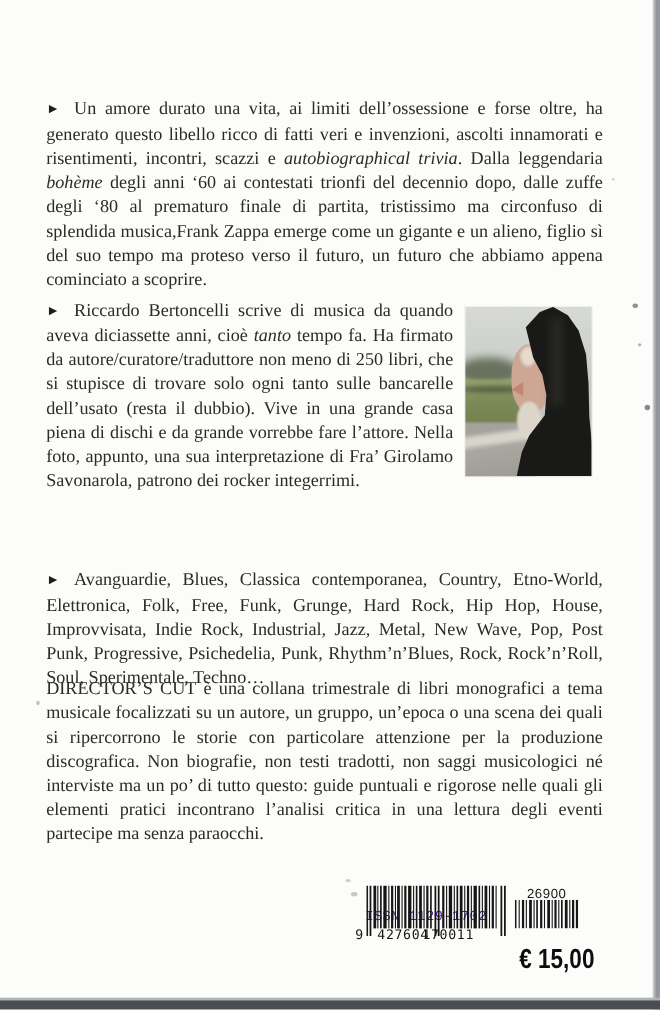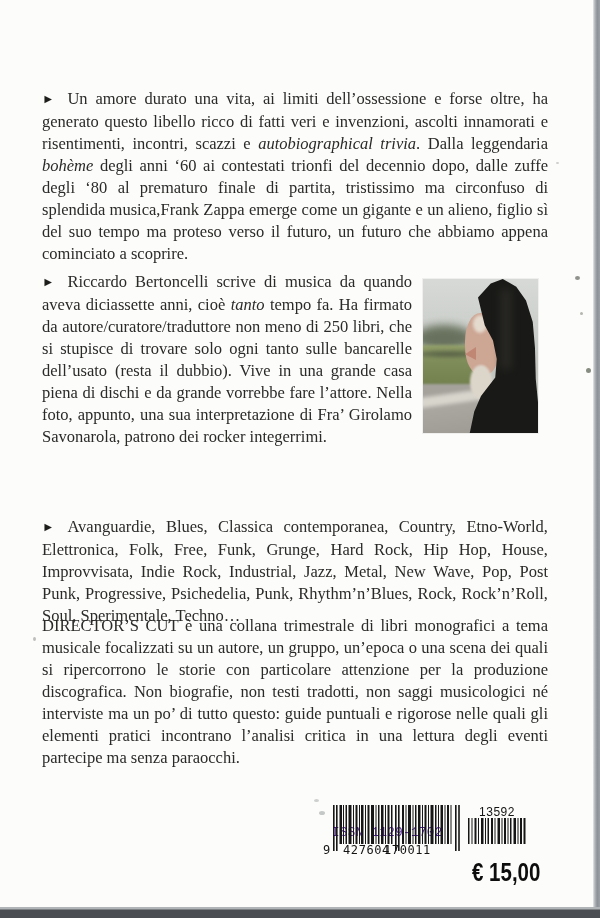--- a/index.html
+++ b/index.html
@@ -153,21 +153,21 @@
       <rect x="114" y="0" width="2" height="39"></rect>
         <rect x="117.5" y="0" width="1" height="39"></rect>
       <rect x="122" y="0" width="1.6" height="46"></rect>
         <rect x="125.2" y="0" width="1.6" height="46"></rect>
     </g>
   </svg>
   <span class="ean-digit d-left">9</span>
   <span class="ean-digit d-g1">427604</span>
   <span class="ean-digit d-g2">170011</span>
 
-  <div class="addon-label">13592</div>
+  <div class="addon-label">26900</div>
   <svg class="addon" width="58" height="26" viewBox="0 0 58 26">
     <g fill="#161616">
       <rect x="0" y="0" width="1.5" height="26"></rect>
         <rect x="3.5" y="0" width="1" height="26"></rect>
       <rect x="6.5" y="0" width="2" height="26"></rect>
         <rect x="10" y="0" width="1" height="26"></rect>
       <rect x="13" y="0" width="2.5" height="26"></rect>
         <rect x="17" y="0" width="1" height="26"></rect>
       <rect x="19.5" y="0" width="1.5" height="26"></rect>
         <rect x="23" y="0" width="2" height="26"></rect>

